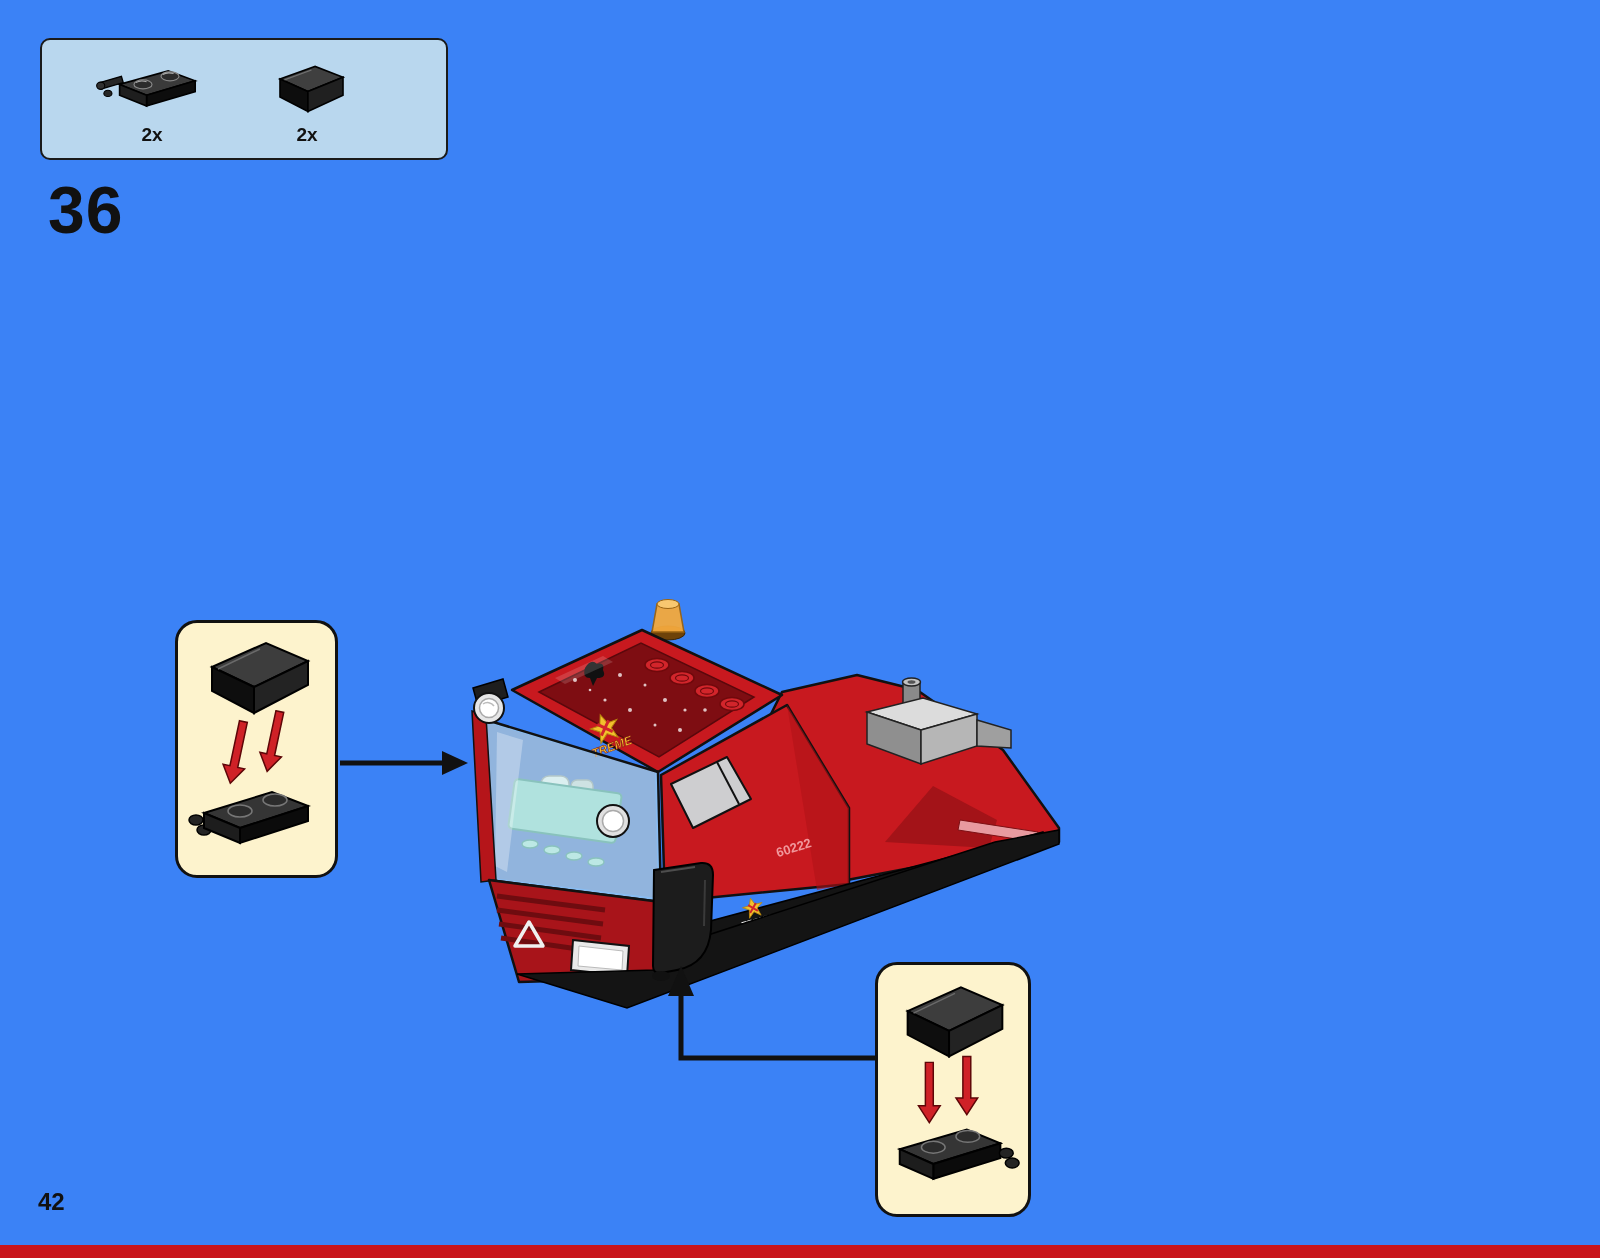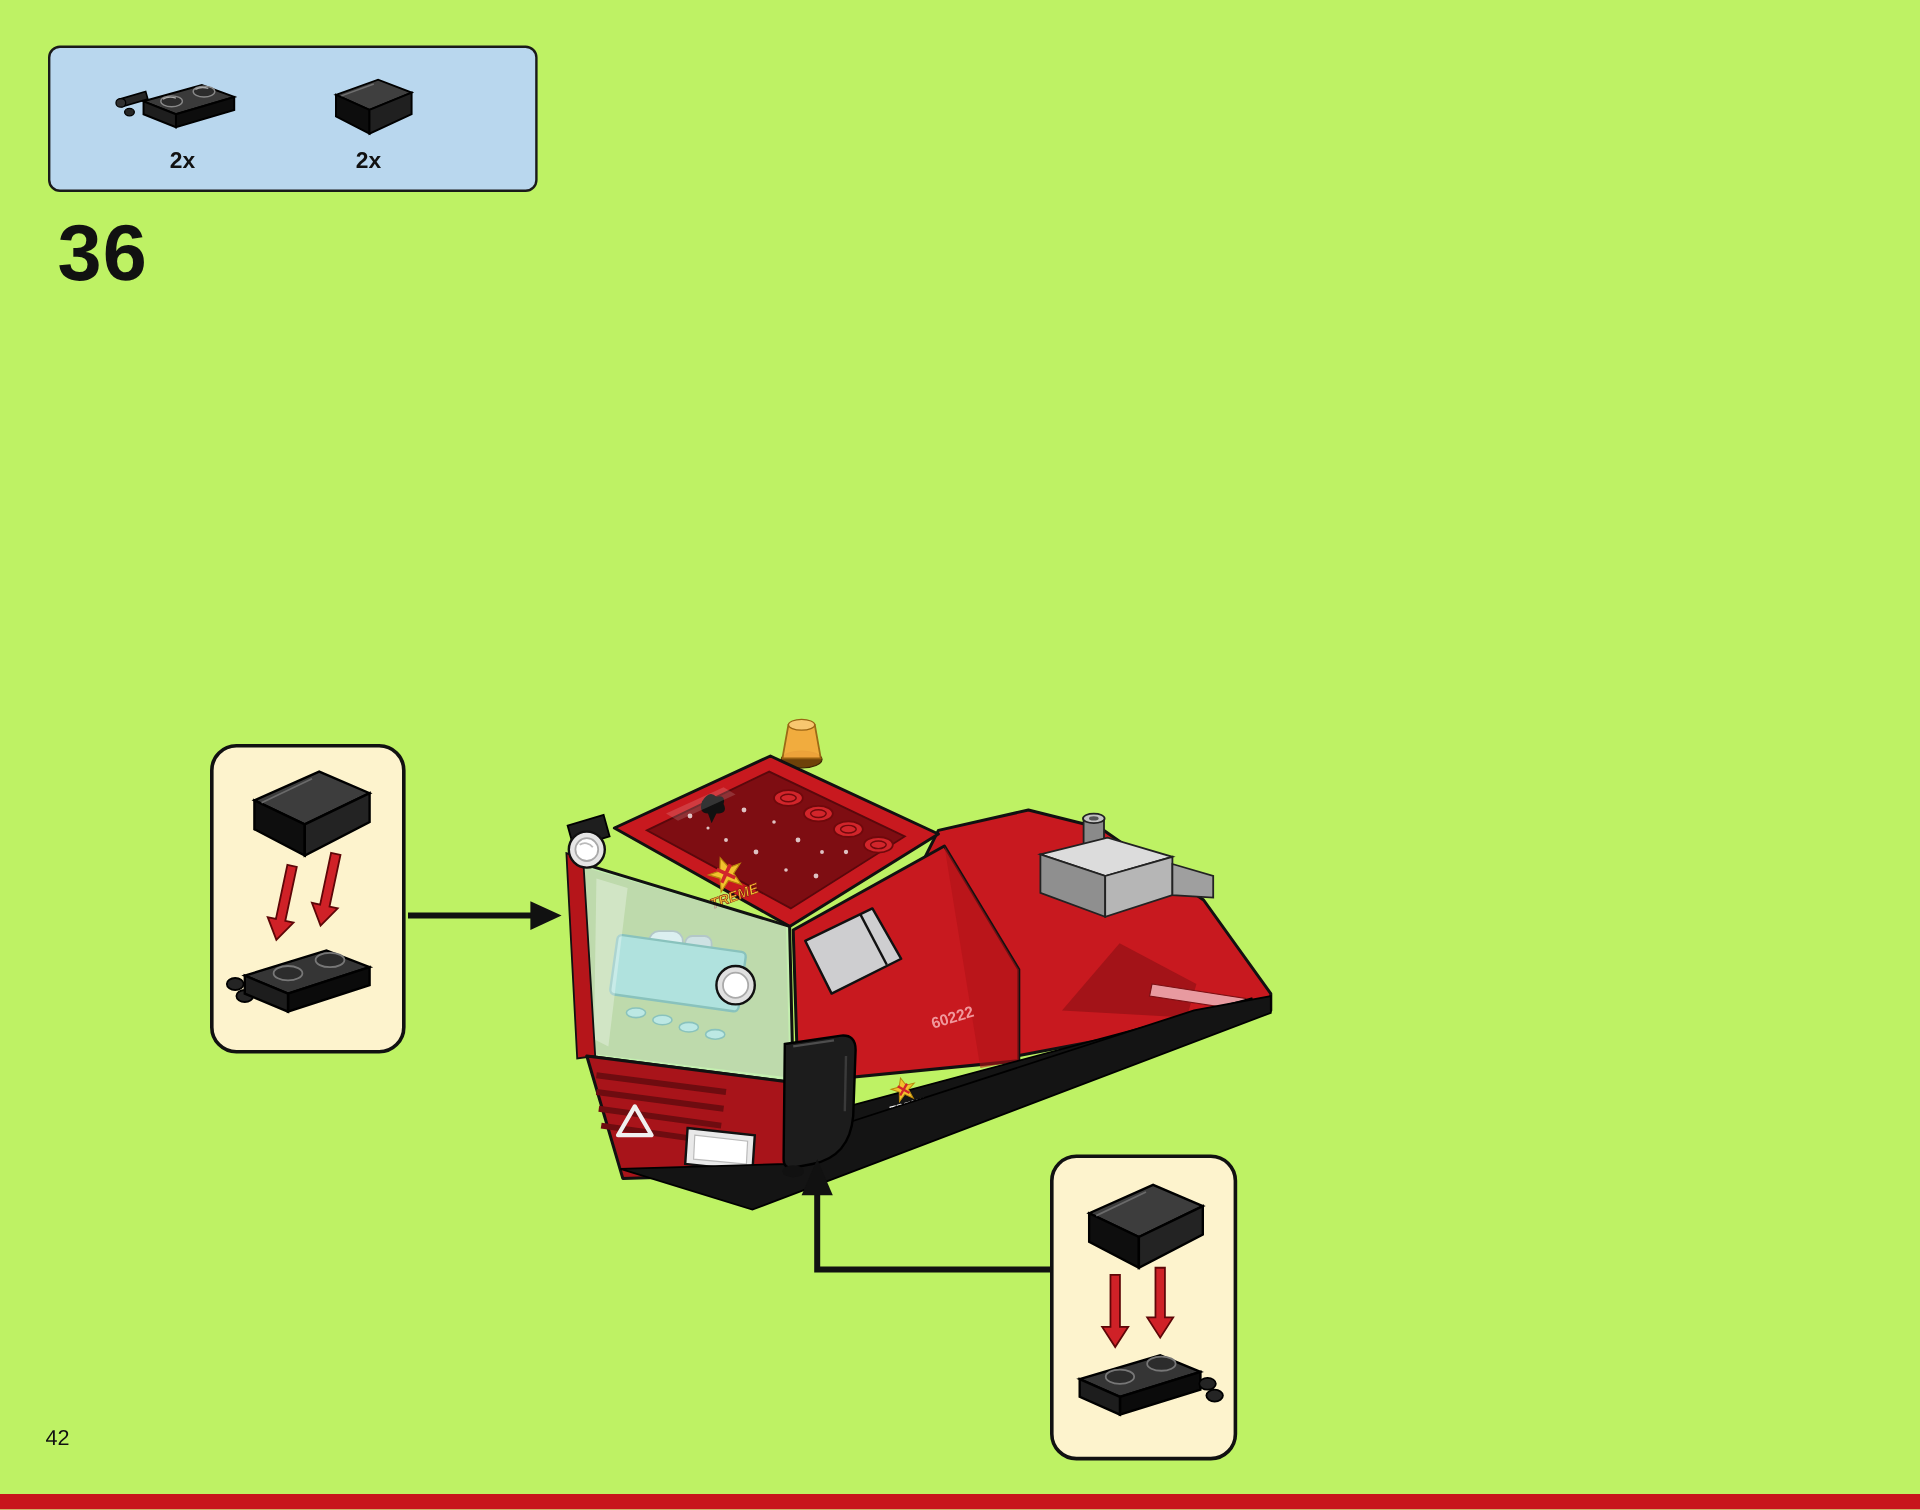--- a/index.html
+++ b/index.html
@@ -1,37 +1,37 @@
 <!DOCTYPE html>
 <html><head>
 <meta charset="utf-8">
 <style>
   html,body{margin:0;padding:0;}
   .page{
     position:relative; width:1600px; height:1258px;
-    background:#bef264; overflow:hidden;
+    background:#3b82f6; overflow:hidden;
     font-family:"Liberation Sans", sans-serif; color:#111;
   }
   .parts-box{
     position:absolute; left:40px; top:38px; width:408px; height:122px;
     background:#b9d7ee; border:2.5px solid #1a1a1a; border-radius:10px;
     box-sizing:border-box;
   }
   .part-icon{ position:absolute; top:12px; }
   .count-label{
     position:absolute; top:84px; text-align:center;
     font-size:19px; font-weight:bold; color:#111;
   }
   .step-number{
     position:absolute; left:48px; top:172px;
     font-size:66px; font-weight:800; letter-spacing:1px;
   }
   .page-number{
     position:absolute; left:38px; top:1188px;
-    font-size:18px; font-weight:normal;text-align:right;
+    font-size:24px; font-weight:bold;text-align:right;
   }
   .footer-bar{
     position:absolute; left:0; top:1245px; width:1600px; height:13px;
     background:#c8151c;
   }
   .callout{
     position:absolute; background:#fdf3cd;
     border:3px solid #111; border-radius:22px; box-sizing:border-box;
   }
   .callout-left{ left:175px; top:620px; width:163px; height:258px; }

